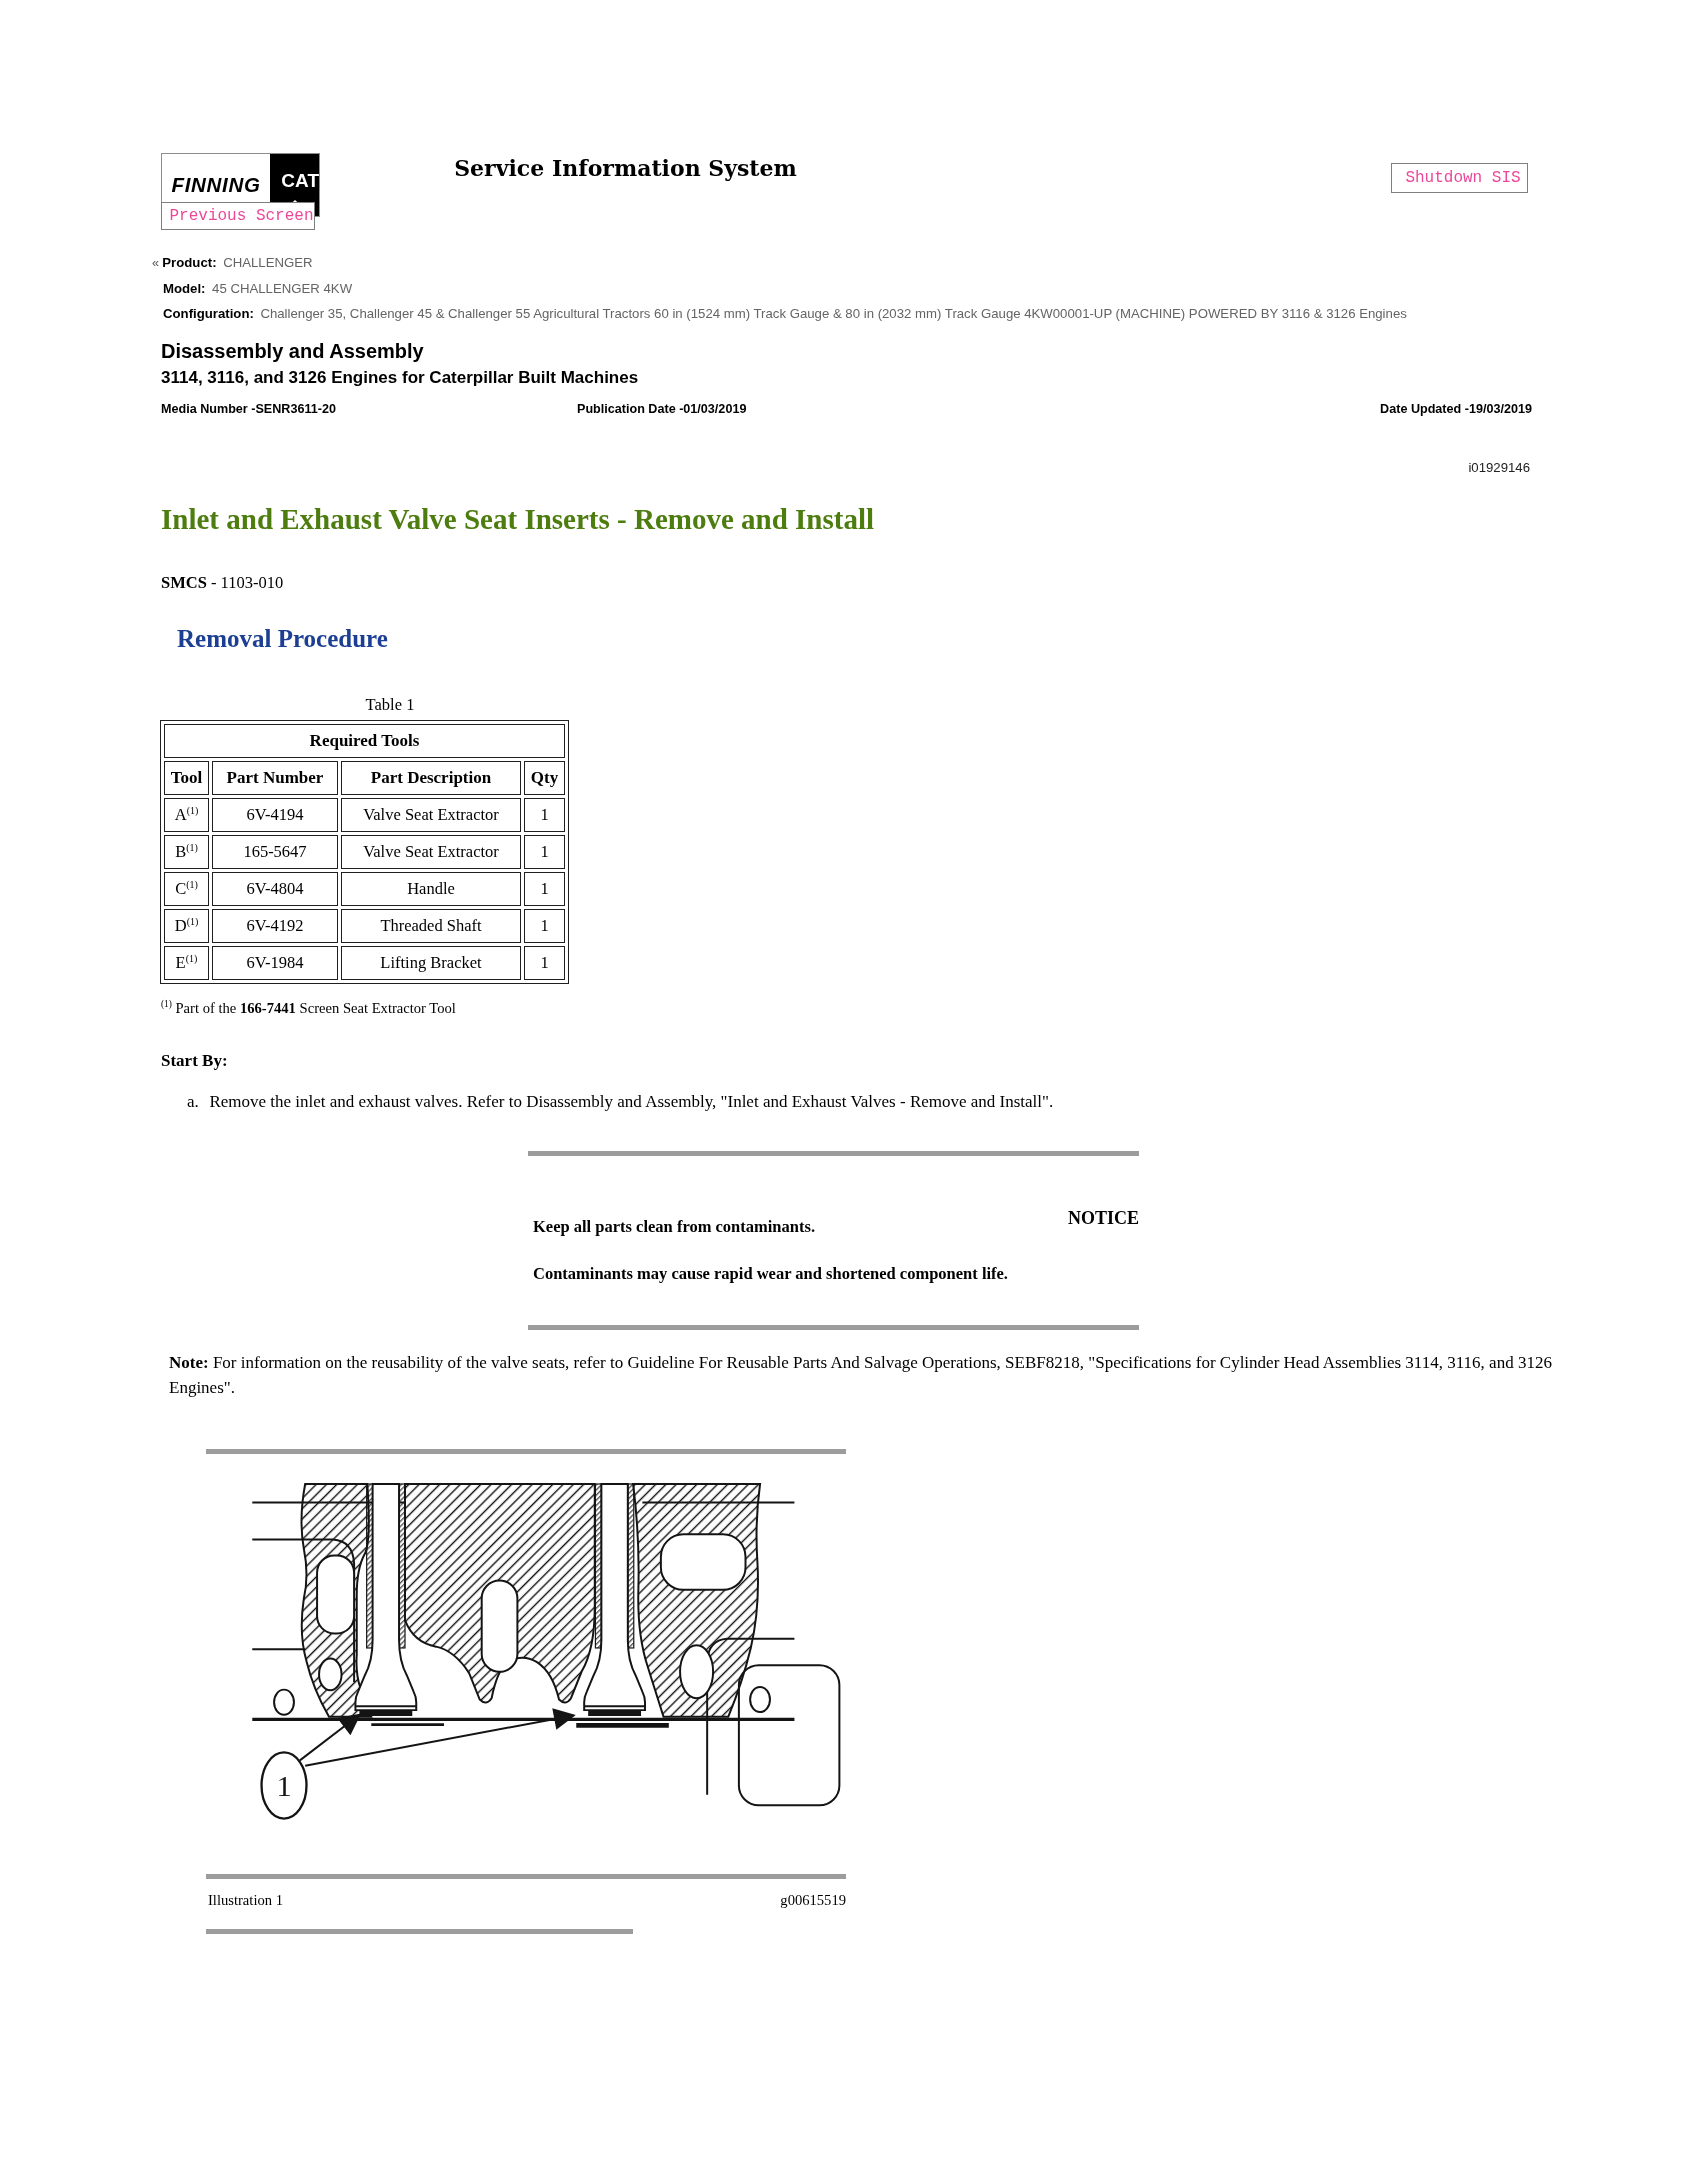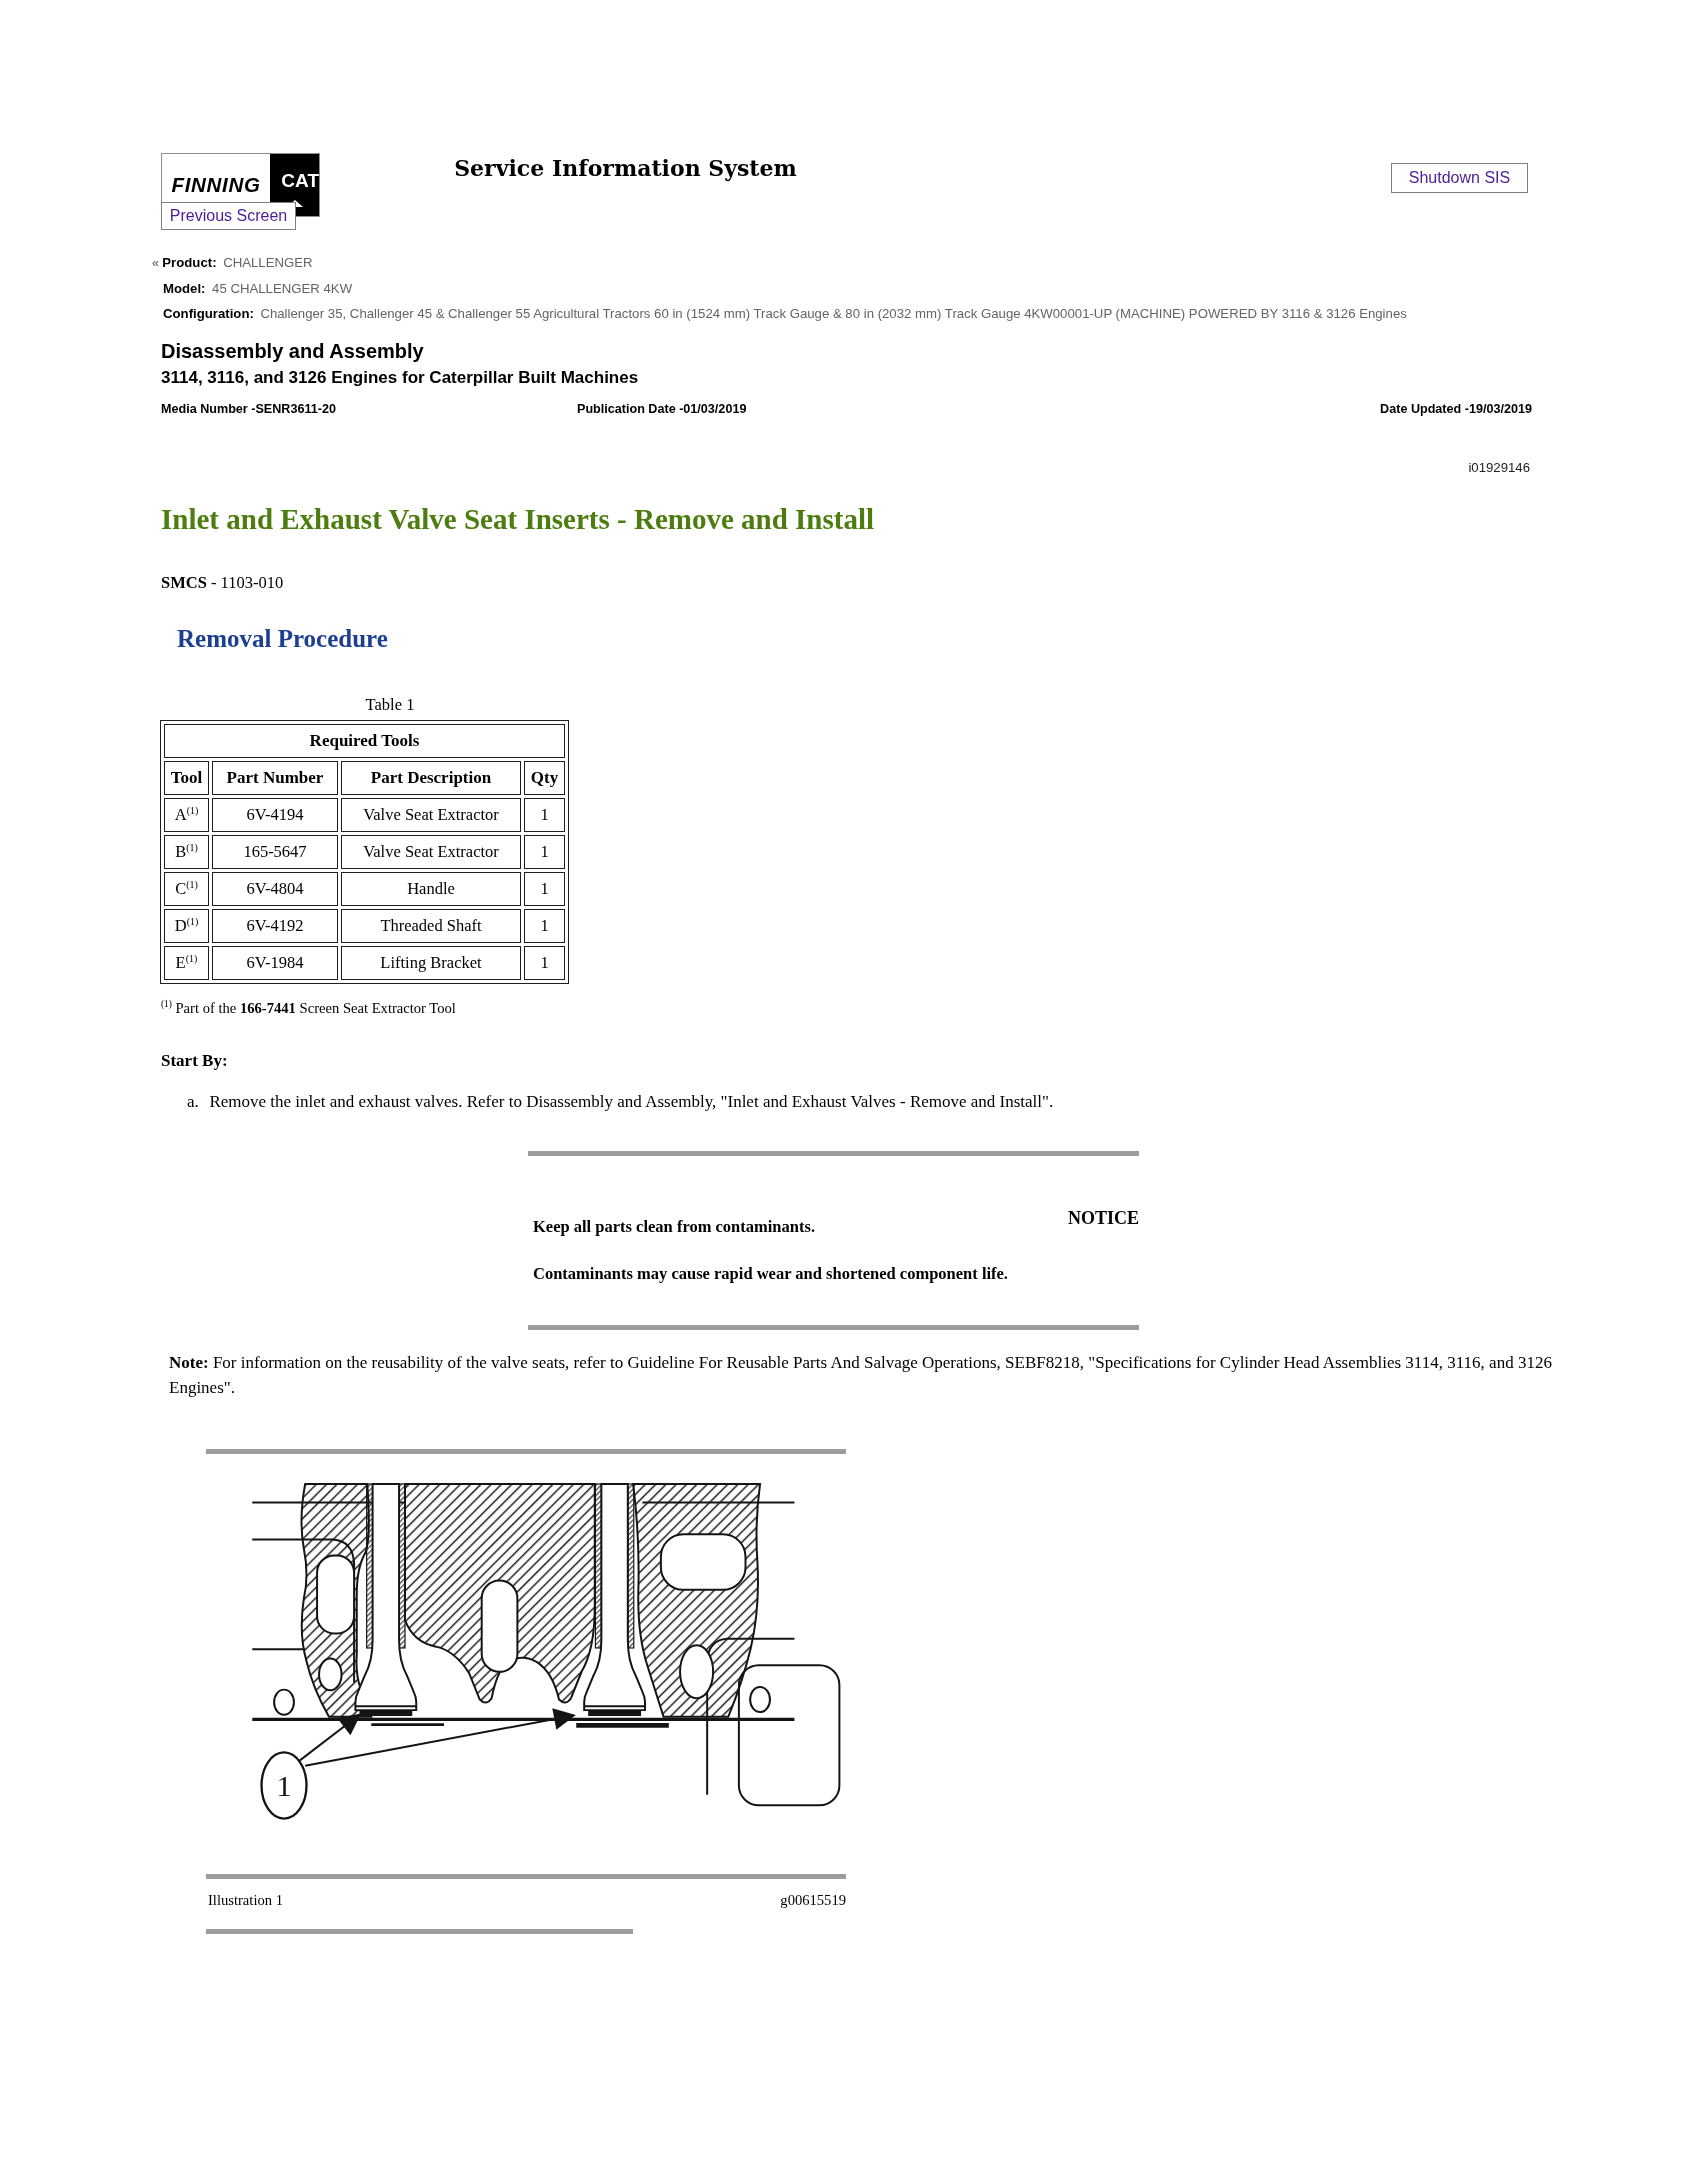--- a/index.html
+++ b/index.html
@@ -15,23 +15,23 @@
     font-family:"Liberation Sans",sans-serif; font-weight:bold; font-style:italic;
     font-size:20.5px; letter-spacing:0.7px; color:#000; }
   .logo-cat { width:49px; background:#000; color:#fff; position:relative;
     display:flex; align-items:center; justify-content:flex-end;
     font-family:"Liberation Sans",sans-serif; font-weight:bold; font-size:19px; padding-bottom:8px; box-sizing:border-box; }
   .cat-tri { position:absolute; bottom:8.6px; left:50%; transform:translateX(-50%);
     width:0; height:0; border-left:8.6px solid transparent; border-right:8.6px solid transparent; border-bottom:7.3px solid #fff; }
   .sis-title { left:318px; top:155px; width:615px; text-align:center;
     font-family:"DejaVu Serif", serif; font-weight:bold; font-size:22px; }
   .ui-btn { border:1.3px solid #7f7f7f; background:#fff; box-sizing:border-box;
-    font-family:Liberation Sans, sans-serif; font-size:16px; color:#4c1d95;
-    display:flex; align-items:center; justify-content:center; cursor:pointer; }
-  .prev-btn { left:161px; top:202px; width:135px; height:28px; }
+    font-family:Liberation Mono, monospace; font-size:16px; color:#ec4899;
+    display:flex; align-items:center; justify-content:center; cursor:pointer;padding-left:7px; }
+  .prev-btn { left:161px; top:202px; width:154px; height:28px; }
   .shutdown-btn { left:1391px; top:163px; width:137px; height:30px; }
 
   
   .meta-row { font-family:"Liberation Sans",sans-serif; font-size:13.2px; white-space:nowrap; }
   .meta-row .lbl { font-weight:bold; color:#000; }
   .meta-row .val { color:#646464; margin-left:6.6px; }
   .meta-marker { color:#555; font-size:12.6px; margin-right:3.3px; }
   .row-product { left:152px; top:255px; }
   .row-model { left:163px; top:281px; }
   .row-config { left:163px; top:306px; }

